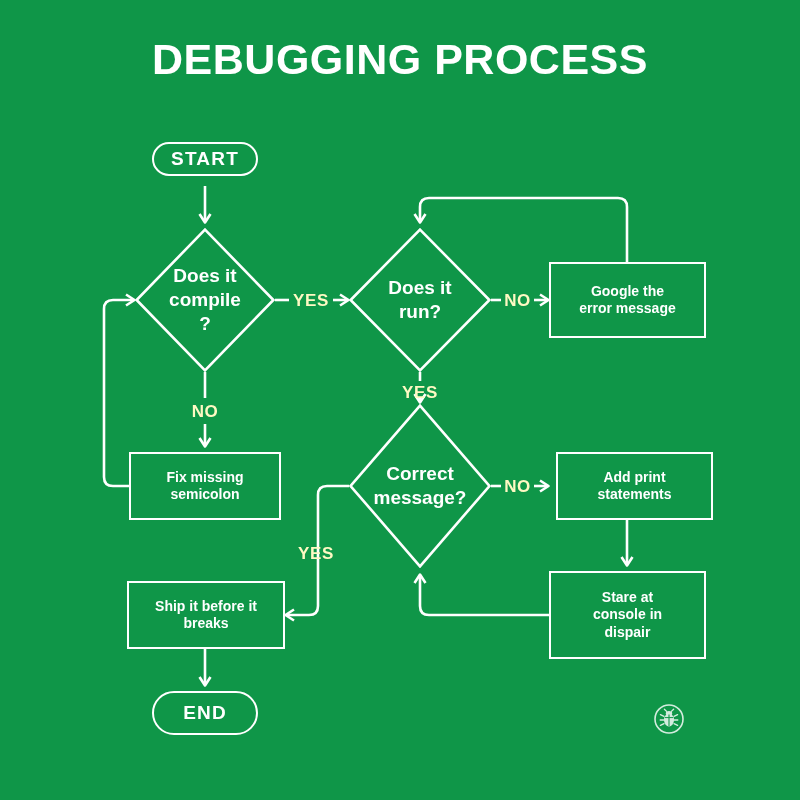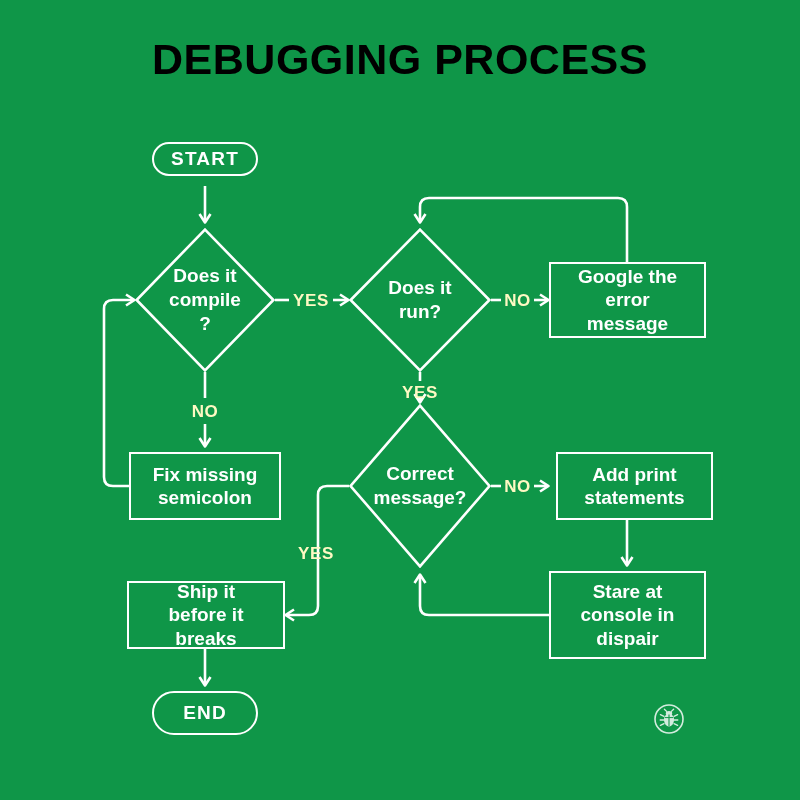--- a/index.html
+++ b/index.html
@@ -22,21 +22,21 @@
     background: #0f9648;
   }
 
   
   #title {
     position: absolute;
     left: 0;
     top: 38px;
     width: 800px;
     text-align: center;
-    color: #000000;
+    color: #ffffff;
     font-size: 43px;
     font-weight: bold;
     letter-spacing: 0.5px;
     line-height: 1;
     font-family: "Liberation Sans", sans-serif;
   }
 
   
   #wires {
     position: absolute;
@@ -71,21 +71,21 @@
   .pill {
     border: 2.6px solid #ffffff;
     border-radius: 999px;
     font-size: 19px;
     letter-spacing: 1.2px;
   }
 
   
   .box {
     border: 2.6px solid #ffffff;
-    font-size: 19px;
+    font-size: 14px;
     padding: 4px 20px;
   }
 
   
   .diamond {
     background: transparent;
   }
   .diamond .dshape {
     position: absolute;
     left: 0; top: 0;

